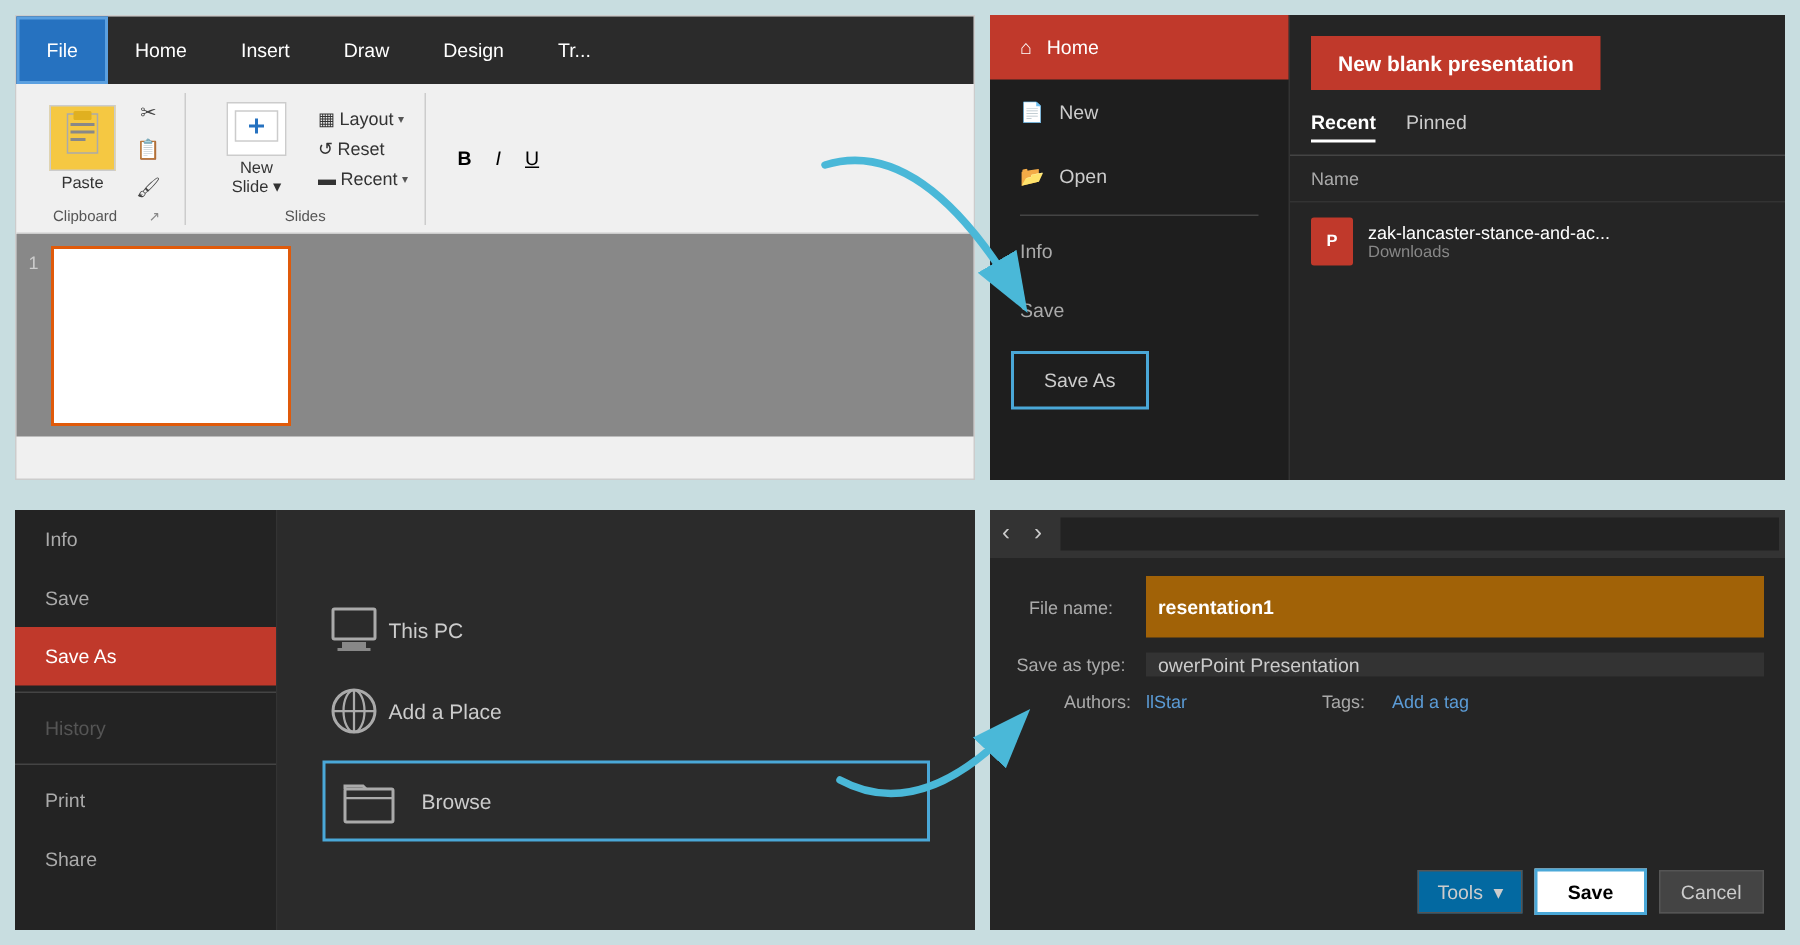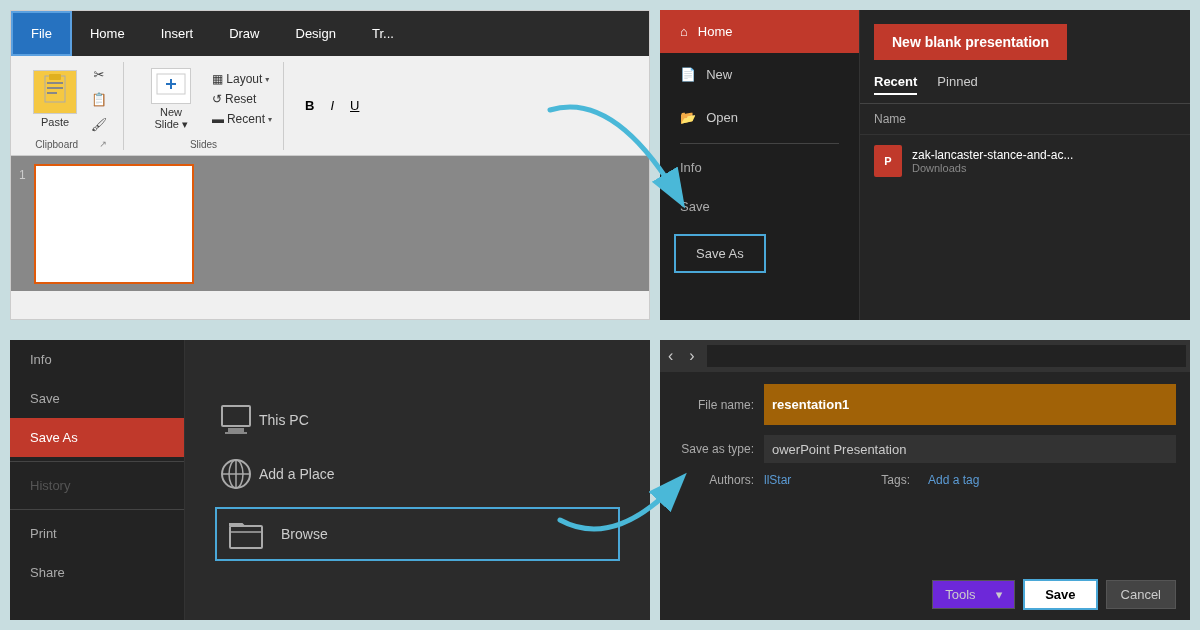--- a/index.html
+++ b/index.html
@@ -477,21 +477,21 @@
       display: flex;
       align-items: center;
       padding: 12px 14px 6px;
       gap: 10px;
     }
 
     .filename-label {
       color: #aaa;
       font-size: 12px;
       width: 80px;
-      text-align: right;
+      text-align: center;
     }
 
     .filename-input {
       flex: 1;
       background: #a16207;
       border: none;
       color: #fff;
       font-size: 13px;
       padding: 4px 8px;
       height: 41px;
@@ -505,21 +505,21 @@
       gap: 10px;
     }
 
     .filetype-input {
       flex: 1;
       background: #333;
       border: none;
       color: #ccc;
       font-size: 13px;
       padding: 4px 8px;
-      height: 28px;
+      height: 16px;
     }
 
     .author-row {
       display: flex;
       align-items: center;
       padding: 6px 14px;
       gap: 10px;
     }
 
     .author-label {
@@ -544,29 +544,29 @@
     .dialog-actions {
       display: flex;
       justify-content: flex-end;
       align-items: center;
       padding: 10px 14px;
       gap: 8px;
       margin-top: auto;
     }
 
     .tools-btn {
-      background: #6d28d9;
+      background: #0369a1;
       color: #ccc;
       border: 1px solid #555;
       padding: 6px 12px;
       font-size: 13px;
       cursor: pointer;
       display: flex;
       align-items: center;
-      gap: 20px;
+      gap: 7px;
     }
 
     .save-btn-dialog {
       background: #fff;
       color: #000;
       border: 2px solid #4aa8d8;
       padding: 6px 20px;
       font-size: 13px;
       font-weight: 600;
       cursor: pointer;

